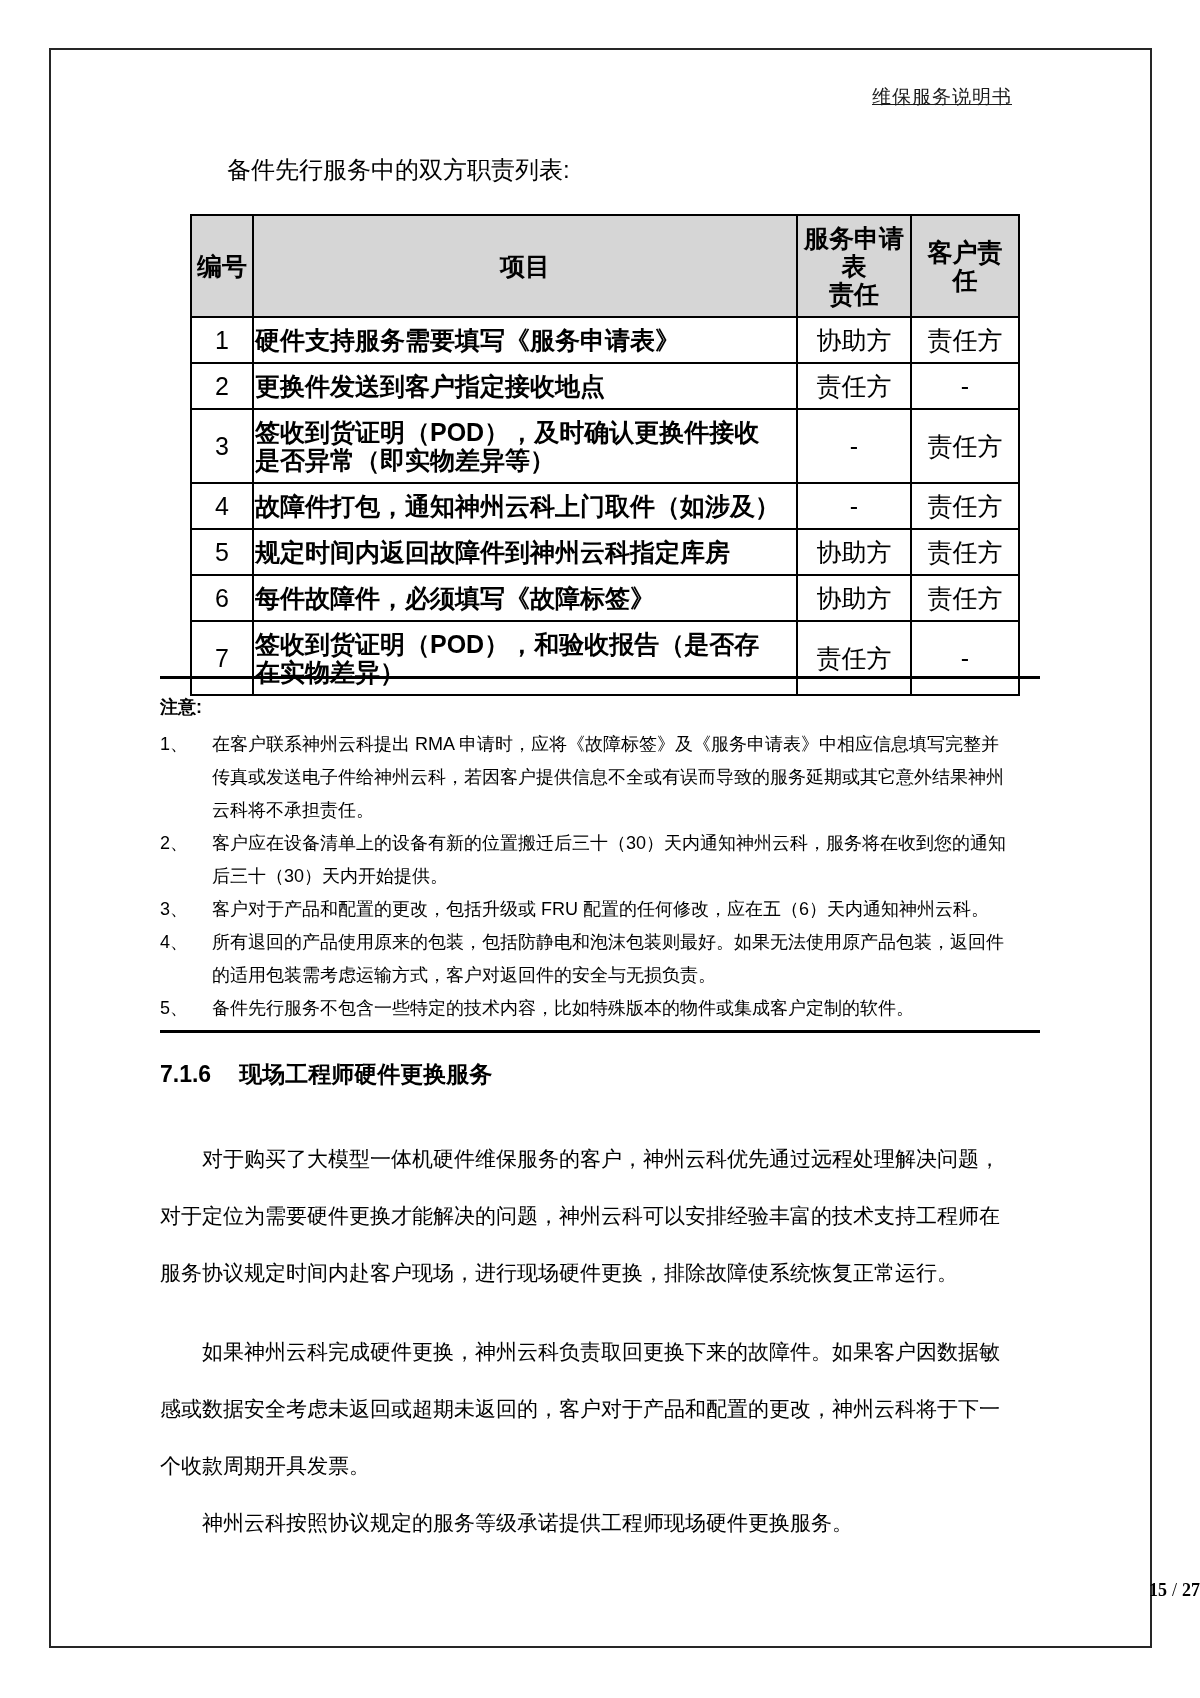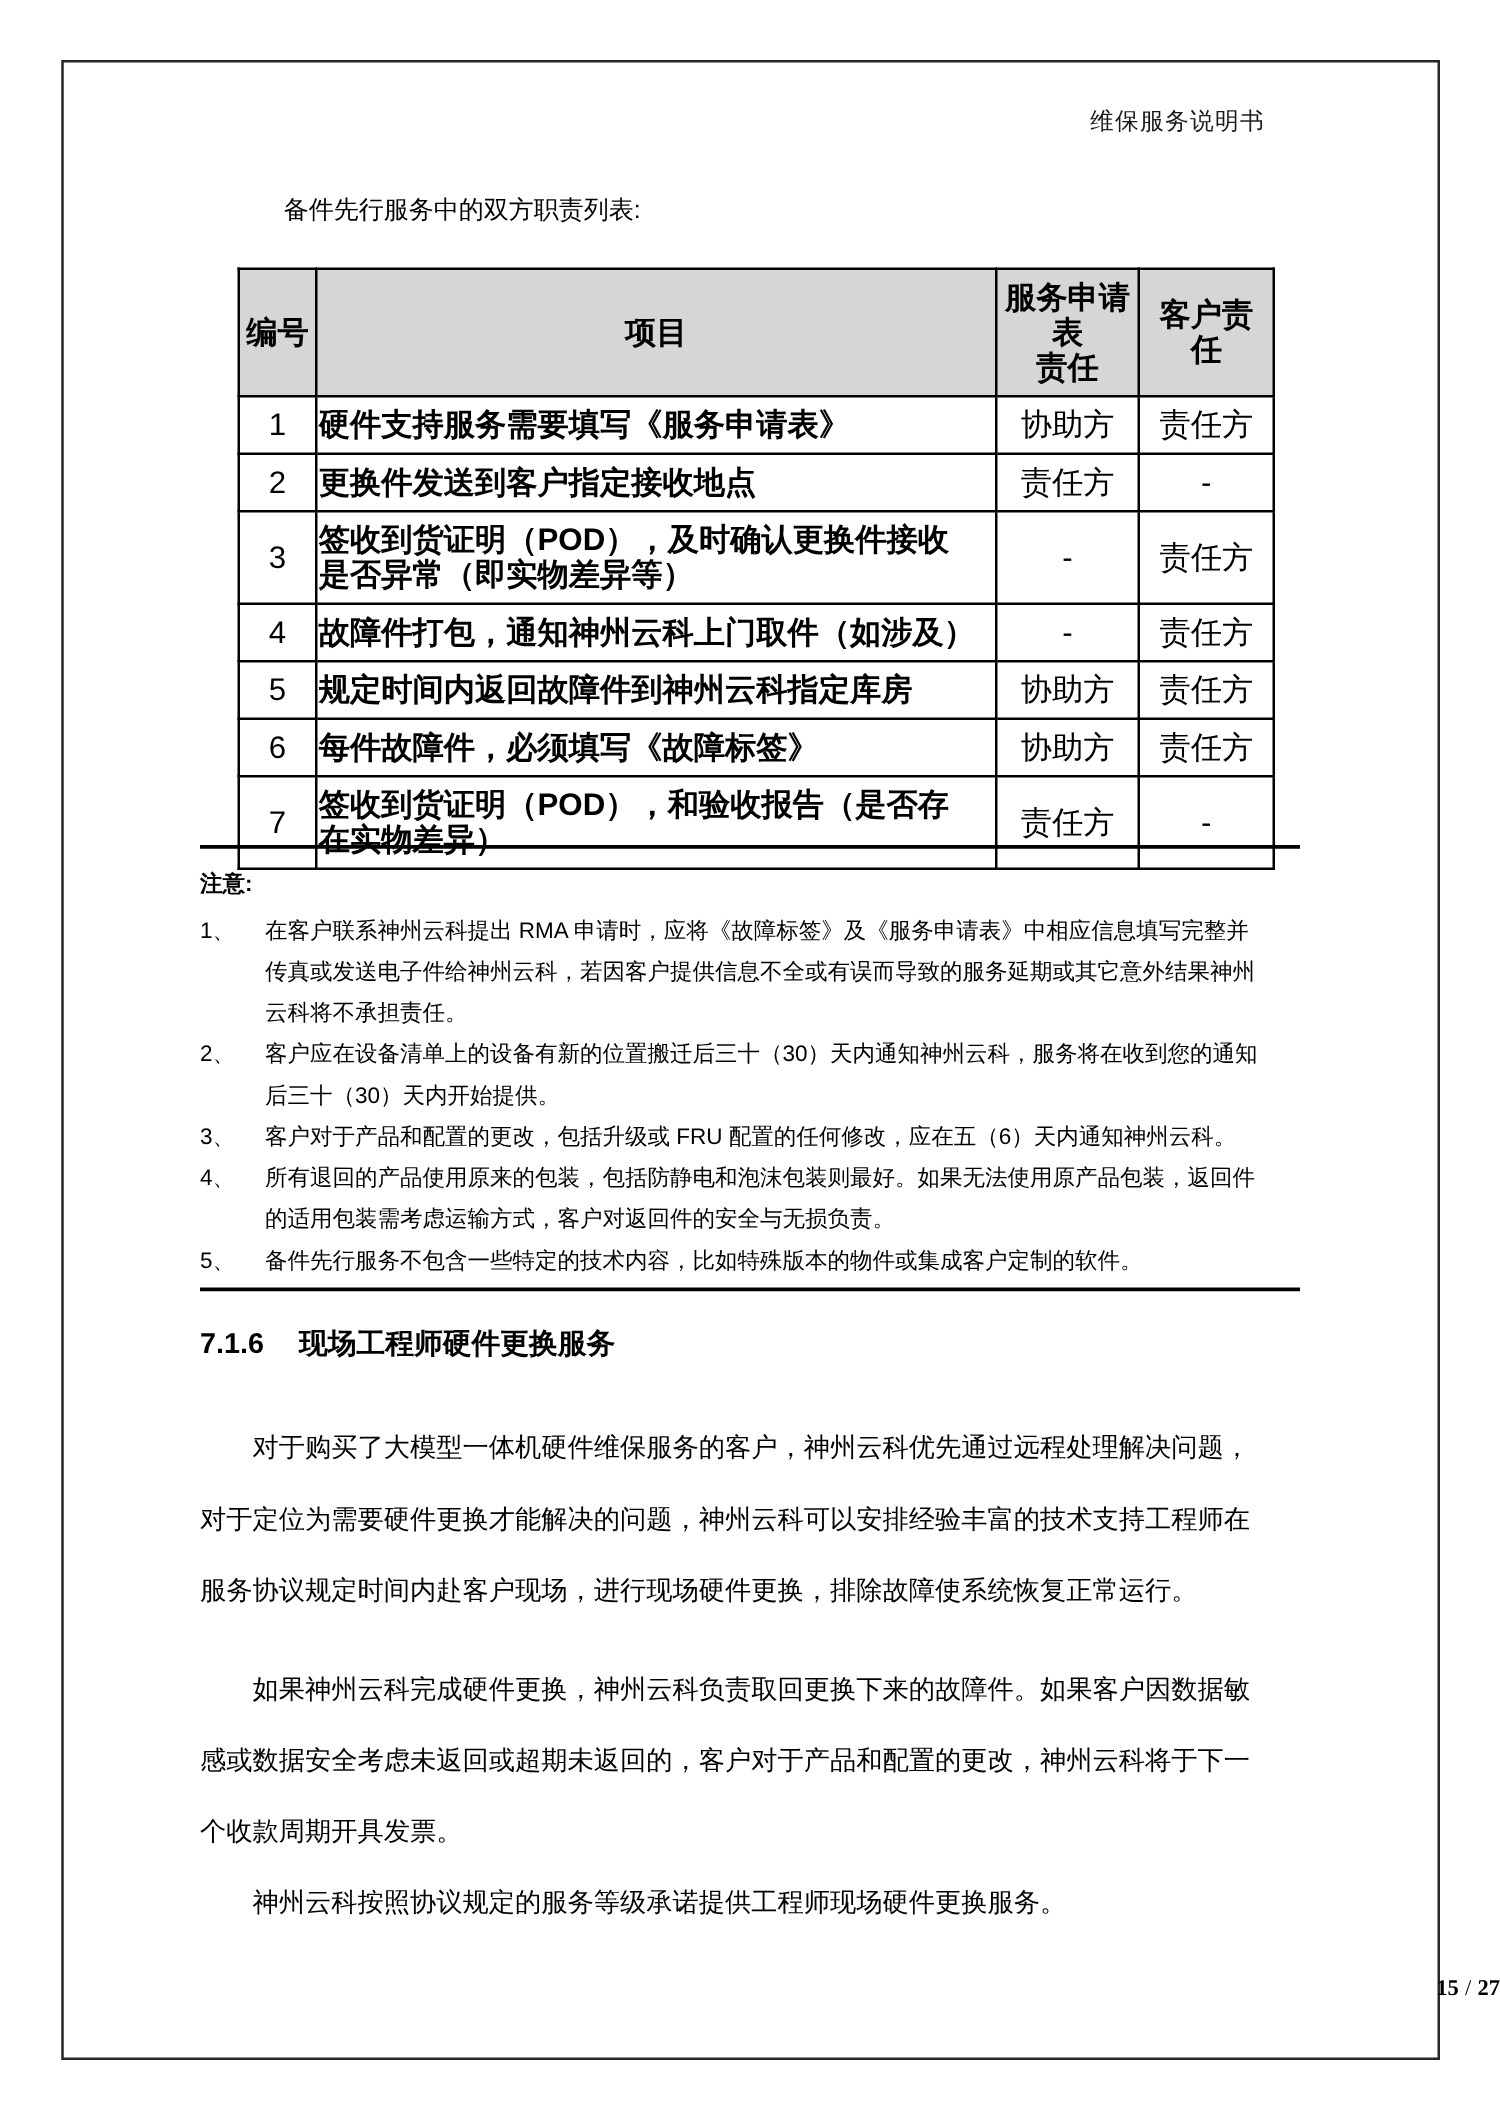--- a/index.html
+++ b/index.html
@@ -18,25 +18,26 @@
     border: 2px solid #262626;
     box-sizing: border-box;
   }
   .doc-header {
     position: absolute;
     top: 84px; right: 188px;
     font-family: "Liberation Serif", serif;
     font-size: 19px;
     color: #1a1a1a;
     letter-spacing: 1px;
+    text-decoration: underline;
   }
   .intro {
     position: absolute;
     top: 154px; left: 227px;
-    font-size: 20px;
+    font-size: 24px;
   }
   .resp-table {
     position: absolute;
     top: 214px; left: 190px;
     width: 828px;
     border-collapse: collapse;
     table-layout: fixed;
     font-size: 25px;
   }
   .resp-table col.c0 { width: 62px; }

